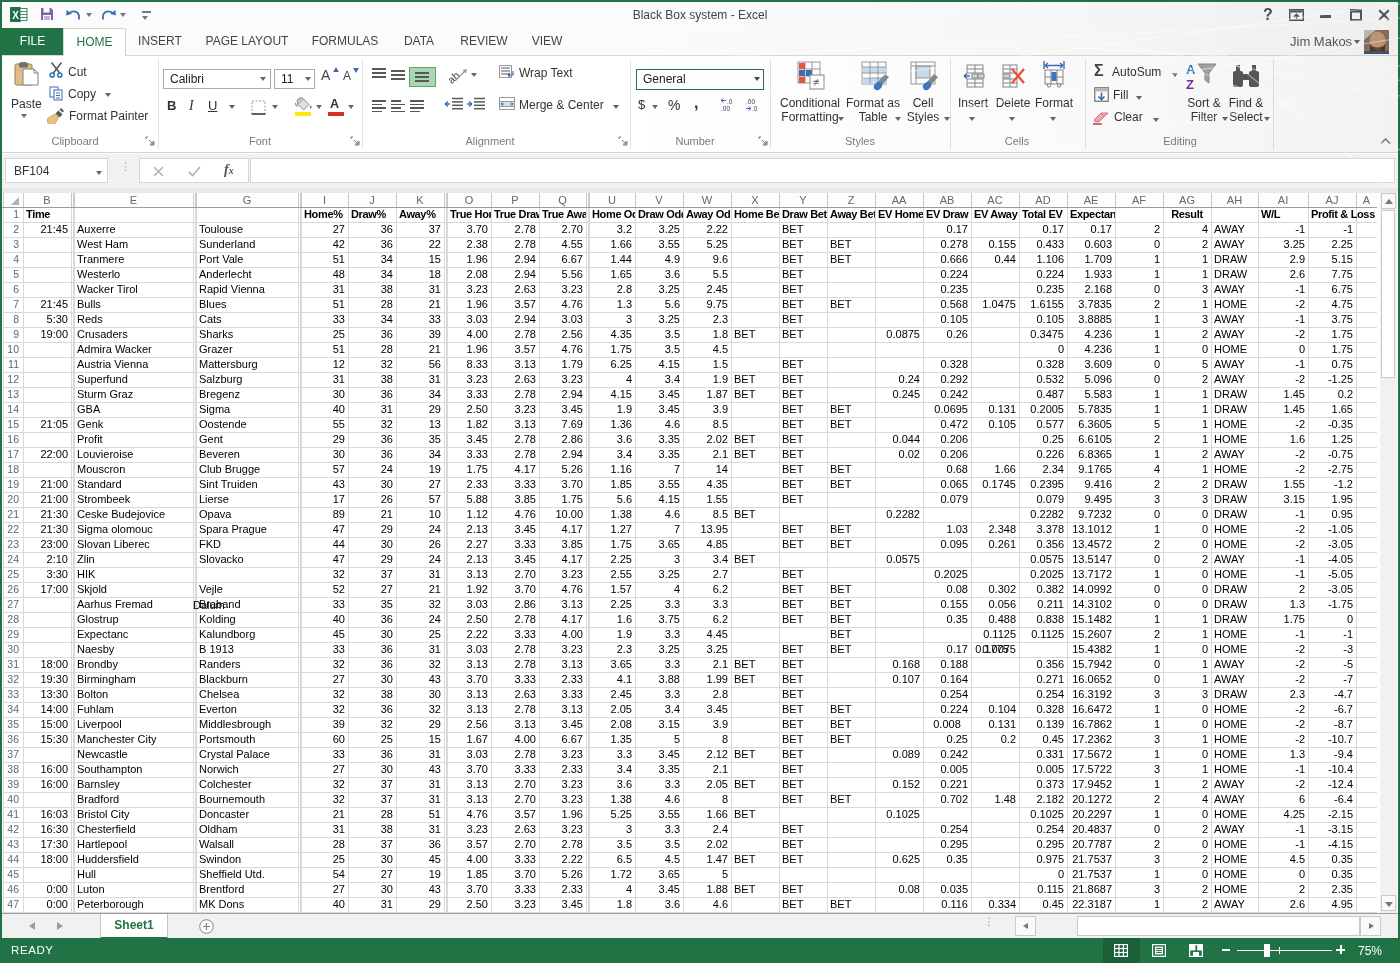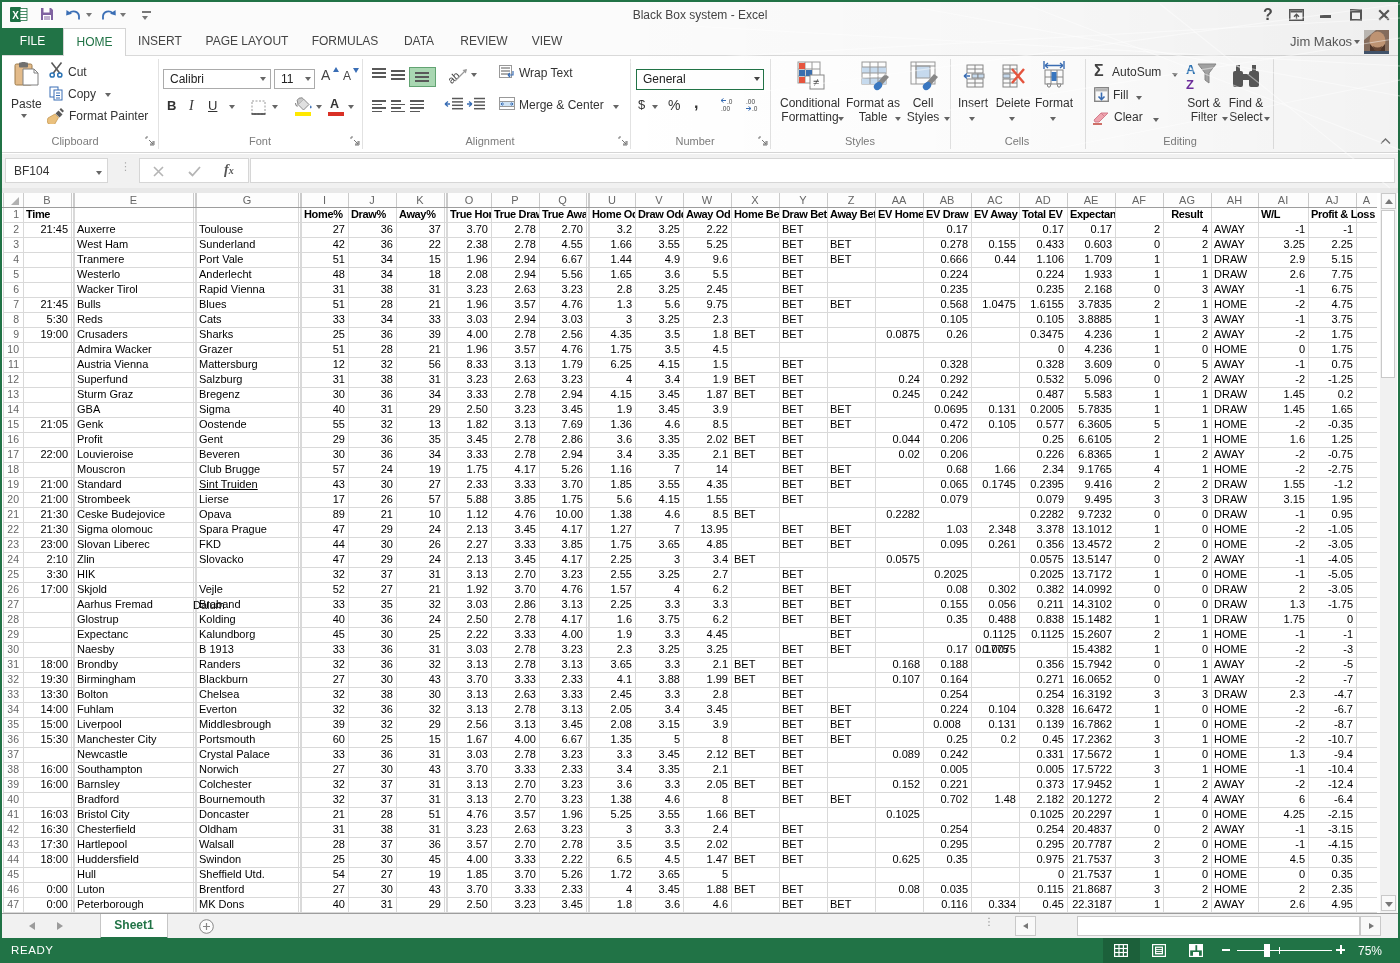--- a/index.html
+++ b/index.html
@@ -1075,21 +1075,21 @@
 <div class="c r" style="left:1067px;width:48px;">9.1765</div>
 <div class="c r" style="left:1115px;width:48px;">4</div>
 <div class="c r" style="left:1163px;width:48px;">1</div>
 <div class="c" style="left:1211px;width:47px;">HOME</div>
 <div class="c r" style="left:1258px;width:50px;">-2</div>
 <div class="c r" style="left:1308px;width:48px;">-2.75</div>
 </div>
 <div class="row" style="top:284px">
 <div class="c r" style="left:23px;width:48px;">21:00</div>
 <div class="c" style="left:74px;width:119px;">Standard</div>
-<div class="c" style="left:196px;width:102px;text-decoration:underline;">Sint Truiden</div>
+<div class="c" style="left:196px;width:102px;">Sint Truiden</div>
 <div class="c r" style="left:301px;width:47px;">43</div>
 <div class="c r" style="left:348px;width:48px;">30</div>
 <div class="c r" style="left:396px;width:48px;">27</div>
 <div class="c r" style="left:447px;width:44px;">2.33</div>
 <div class="c r" style="left:491px;width:48px;">3.33</div>
 <div class="c r" style="left:539px;width:47px;">3.70</div>
 <div class="c r" style="left:589px;width:46px;">1.85</div>
 <div class="c r" style="left:635px;width:48px;">3.55</div>
 <div class="c r" style="left:683px;width:48px;">4.35</div>
 <div class="c" style="left:779px;width:48px;">BET</div>

